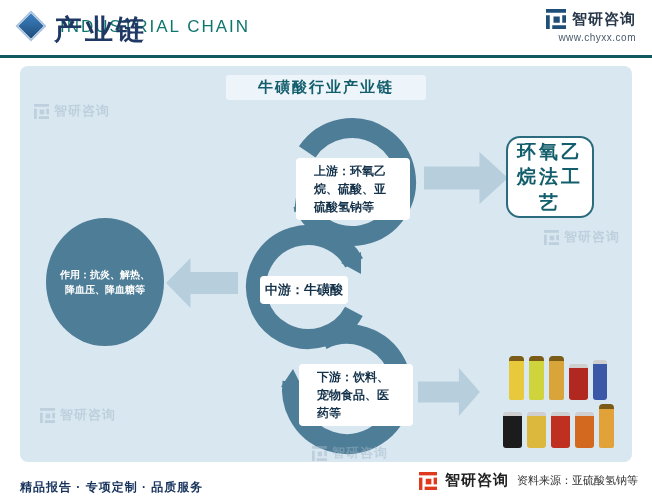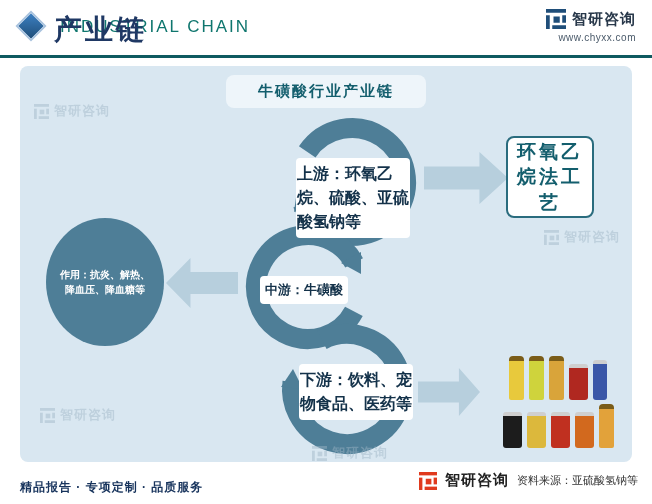--- a/index.html
+++ b/index.html
@@ -19,43 +19,43 @@
     letter-spacing:3px;z-index:2;}
   .brand-box{position:absolute;right:16px;top:9px;text-align:right;z-index:2;}
   .brand-row{display:flex;align-items:center;gap:6px;justify-content:flex-end;}
   .brand-row svg{width:20px;height:20px;fill:#1f4e79;}
   .brand-name{font-size:15px;font-weight:bold;color:#28384a;letter-spacing:1px;}
   .website{font-size:10px;color:#4a5a6a;margin-top:3px;letter-spacing:.5px;cursor:pointer;}
   .header-line{position:absolute;left:0;right:0;top:55px;height:3px;background:var(--line);}
 
   
   .panel{position:absolute;left:20px;top:66px;width:612px;height:396px;background:var(--panel);border-radius:8px;}
-  .diagram-title{position:absolute;left:226px;top:75px;width:200px;height:33px;background:#eef5fa;
+  .diagram-title{position:absolute;left:226px;top:75px;width:200px;height:25px;background:#eef5fa;
     color:var(--accent);font-size:15px;font-weight:bold;display:flex;align-items:center;justify-content:center;
-    letter-spacing:2px;border-radius:8px;z-index:3;}
+    letter-spacing:2px;border-radius:3px;z-index:3;}
 
   .rings-svg{position:absolute;left:0;top:0;width:652px;height:504px;pointer-events:none;z-index:2;}
   .ring-stroke{stroke:var(--ring);fill:none;stroke-width:20;}
   .ring-arrow{fill:var(--ring);}
 
   .node-label{position:absolute;background:#fff;color:var(--text);font-weight:bold;border-radius:4px;
-    padding:4px 1px;font-size:16px;line-height:1.5;z-index:4;}
+    padding:4px 18px;font-size:12px;line-height:1.5;z-index:4;}
   .lbl-up{left:296px;top:158px;width:114px;}
   .lbl-mid{left:260px;top:276px;font-size:13px;padding:4px 5px;}
   .lbl-down{left:299px;top:364px;width:114px;}
 
   .arrow{position:absolute;background:var(--arrow);z-index:3;}
   .arrow-right{clip-path:polygon(0 28%,66% 28%,66% 0,100% 50%,66% 100%,66% 72%,0 72%);}
   .arrow-left{clip-path:polygon(100% 28%,34% 28%,34% 0,0 50%,34% 100%,34% 72%,100% 72%);}
   .arrow1{left:424px;top:152px;width:84px;height:52px;}
   .arrow2{left:166px;top:258px;width:72px;height:50px;}
   .arrow3{left:418px;top:368px;width:62px;height:48px;}
 
   .process-box{position:absolute;left:506px;top:136px;width:88px;height:82px;background:#fff;
-    border:2px solid #2a6c7e;border-radius:8px;display:flex;align-items:center;justify-content:center;
+    border:2px solid #2a6c7e;border-radius:14px;display:flex;align-items:center;justify-content:center;
     text-align:center;font-size:19px;font-weight:bold;color:var(--accent);line-height:1.35;
     padding:4px;letter-spacing:3px;z-index:4;}
 
   .func-ellipse{position:absolute;left:46px;top:218px;width:118px;height:128px;background:var(--ring);
     border-radius:50%;display:flex;align-items:center;justify-content:center;color:#fff;font-weight:bold;
     font-size:10px;text-align:center;padding:12px;line-height:1.5;z-index:4;}
 
   
   .products{position:absolute;left:478px;top:352px;width:160px;height:96px;display:flex;
     flex-direction:column;justify-content:flex-end;gap:4px;z-index:4;}

